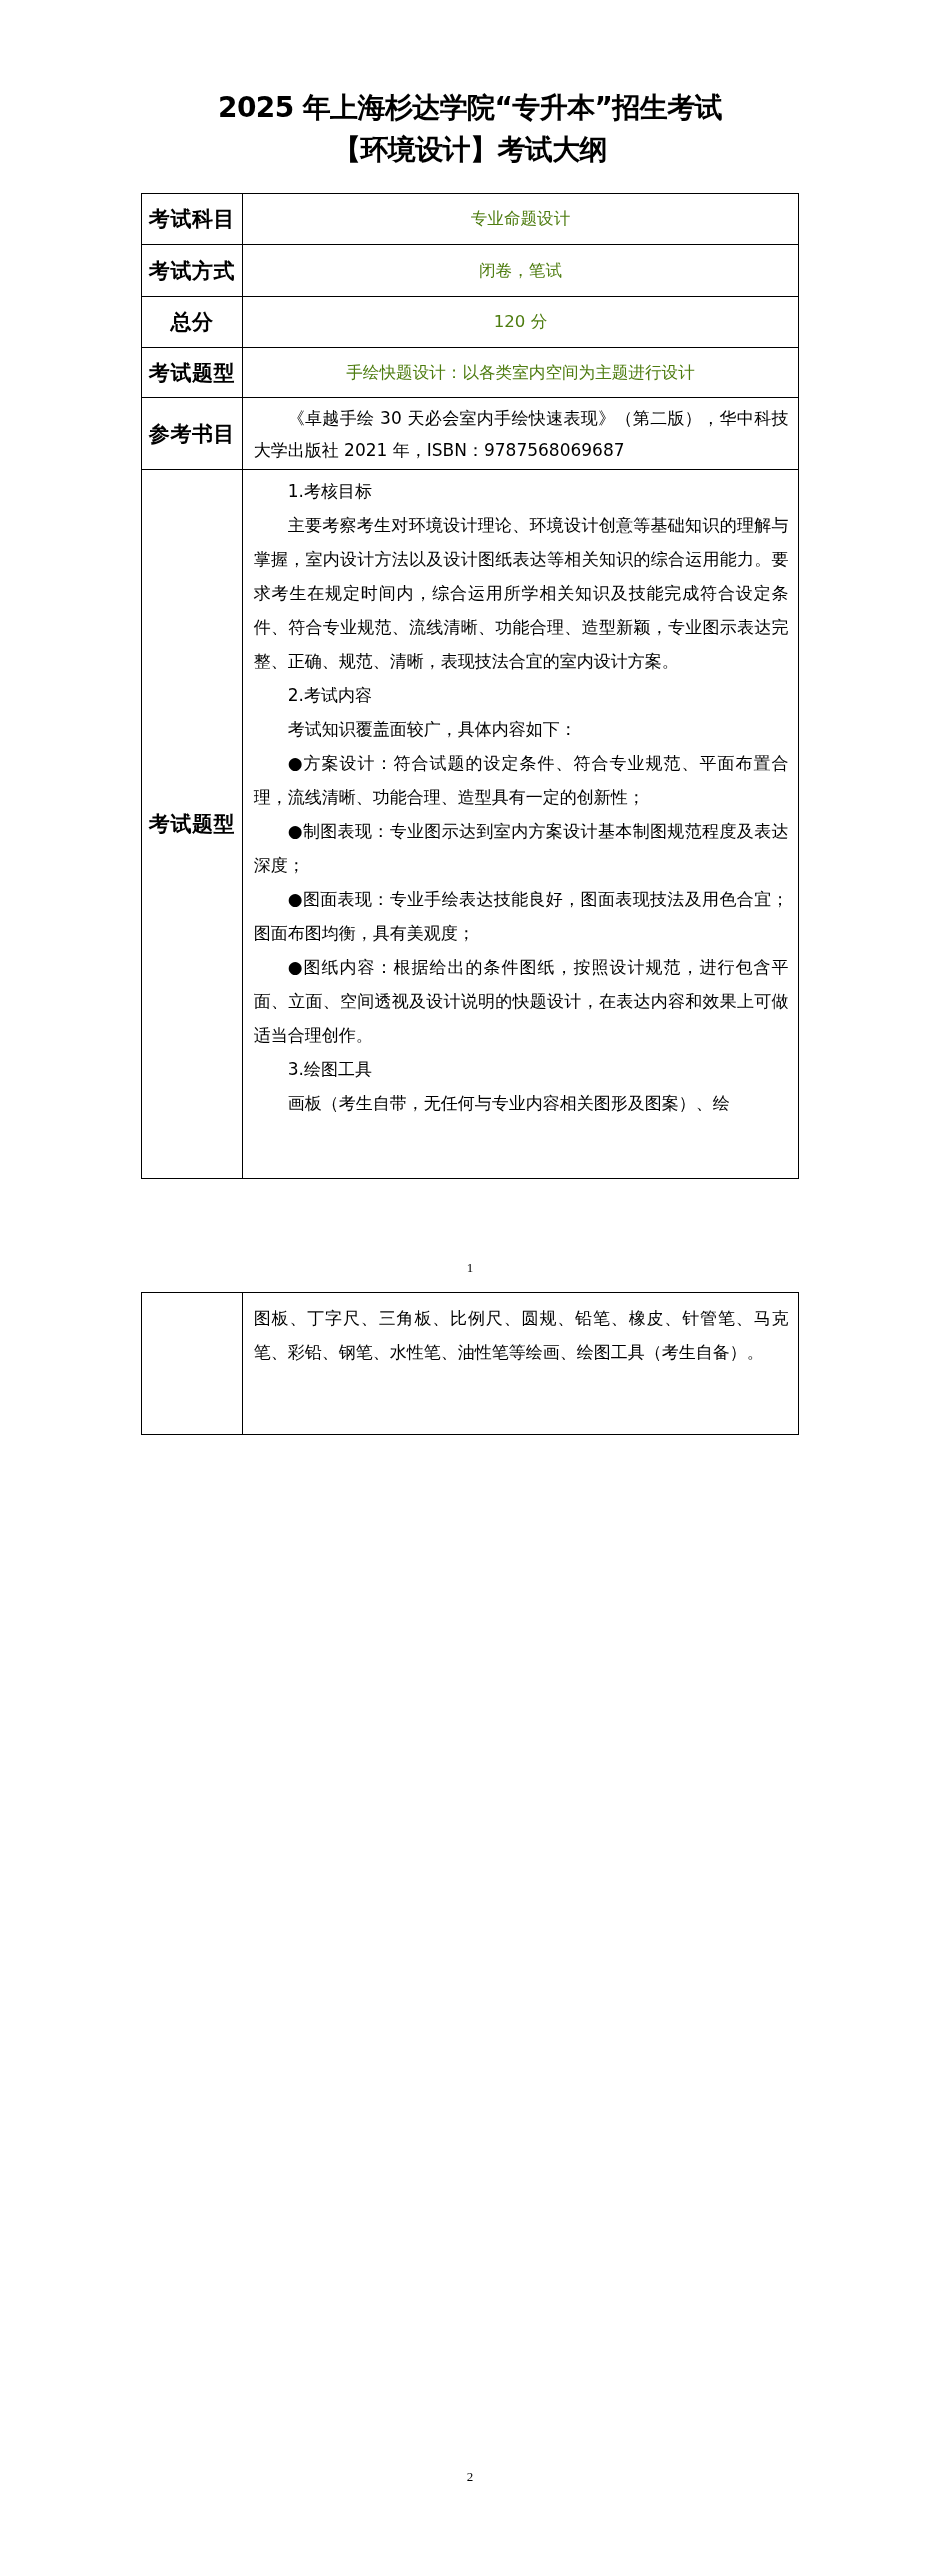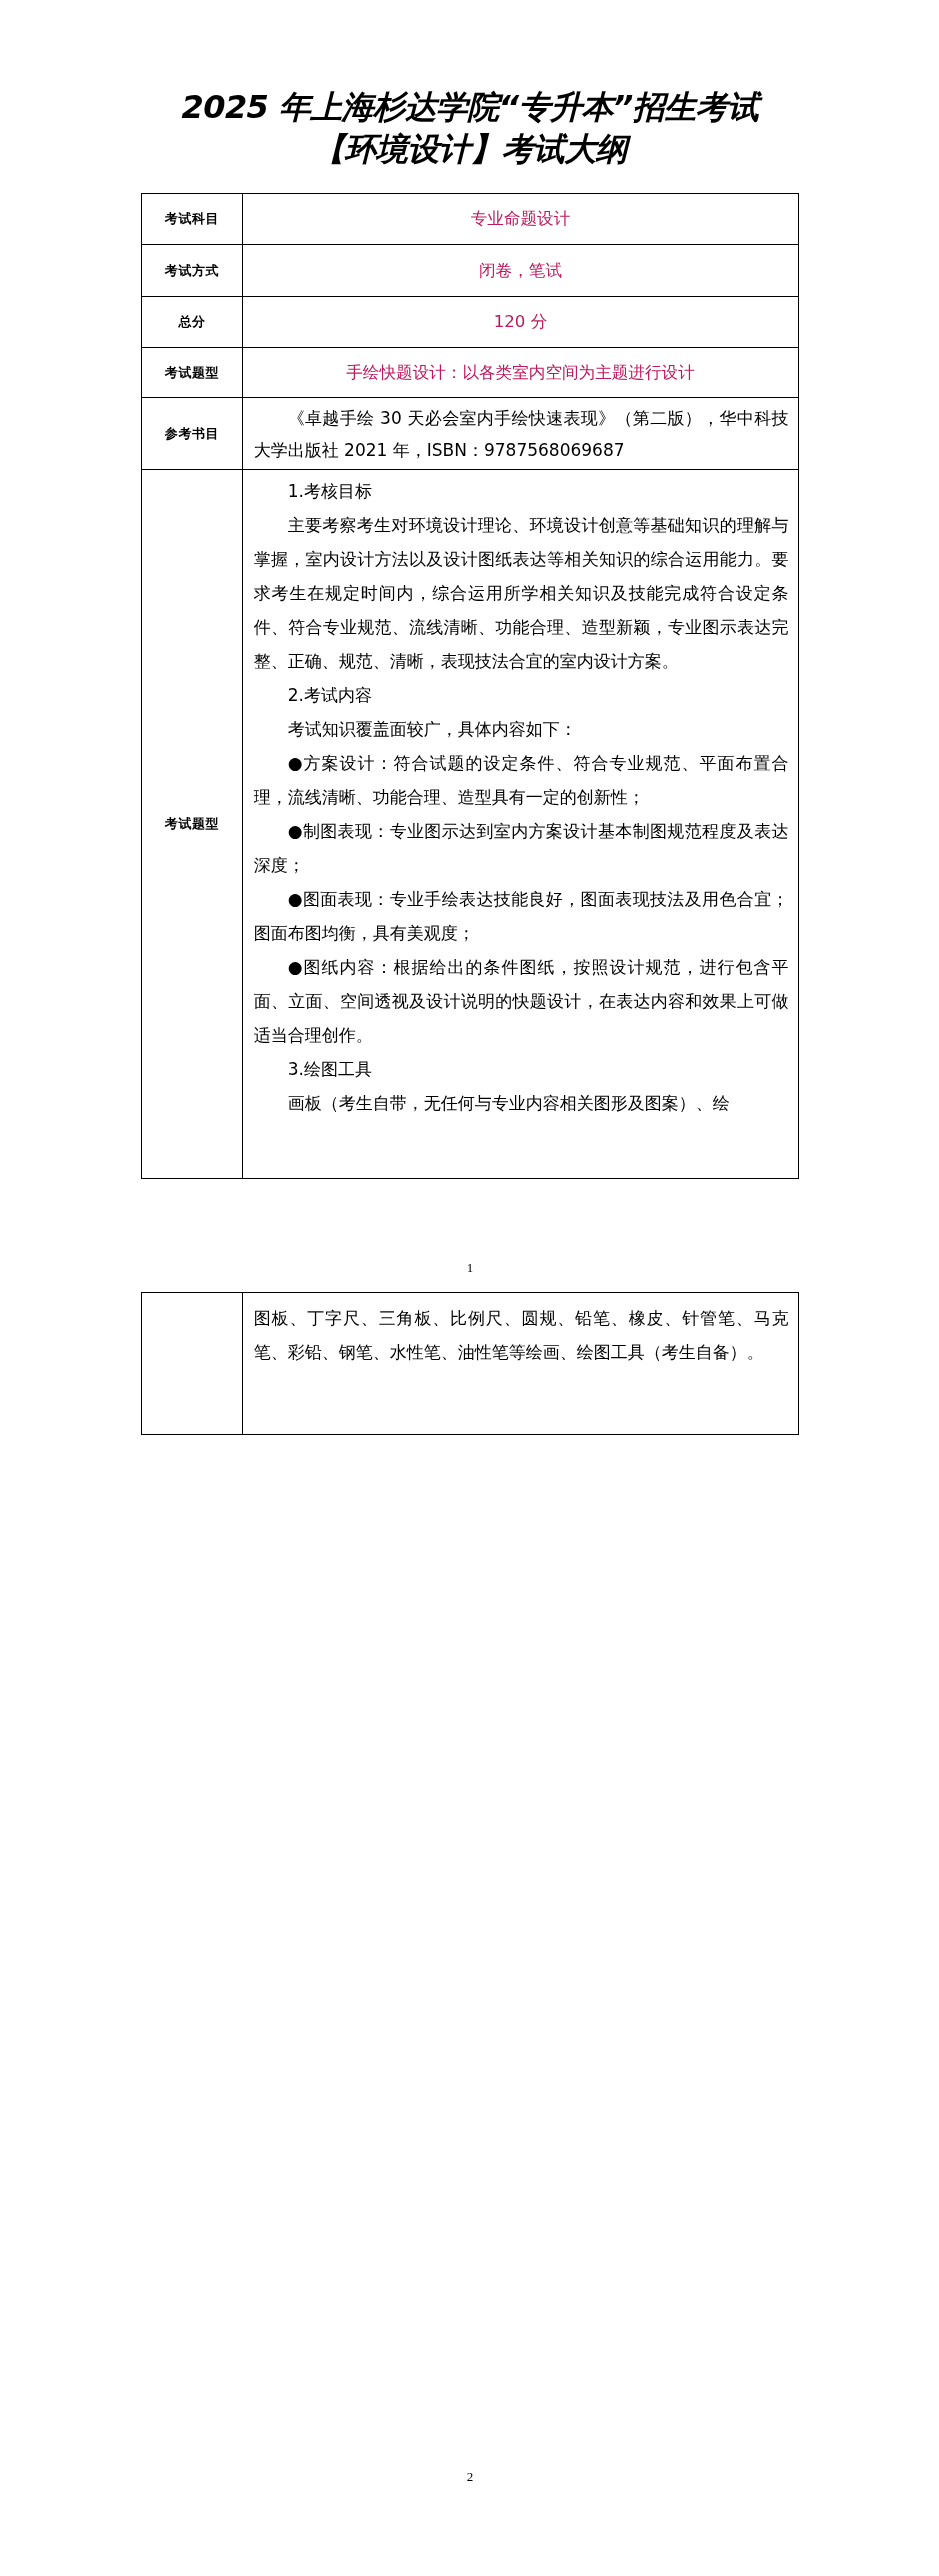--- a/index.html
+++ b/index.html
@@ -3,38 +3,38 @@
 <meta charset="utf-8">
 <style>
   html, body { margin: 0; padding: 0; background: #ffffff; }
   body {
     width: 940px; height: 2576px; position: relative; overflow: hidden;
     font-family: "DejaVu Sans", "Liberation Sans", sans-serif; color: #000;
   }
   .title {
     position: absolute; left: 0; width: 940px; text-align: center;
     font-family: "DejaVu Sans", sans-serif; font-weight: bold;
-    font-size: 32px; line-height: 33px; letter-spacing: -0.6px; font-style: italic;
+    font-size: 28px; line-height: 33px; letter-spacing: -0.6px;
   }
   .title.l1 { top: 91px; }
   .title.l2 { top: 133px; }
 
   table.outline {
     position: absolute; left: 141px; width: 658px;
     border-collapse: collapse; table-layout: fixed;
   }
   table.outline td {
     border: 1.8px solid #000; padding: 0; vertical-align: middle;
   }
   table.outline td.label {
     width: 100px; text-align: center; font-weight: bold;
-    font-size: 13px; letter-spacing: 0.6px;
+    font-size: 21px; letter-spacing: 0.6px;
   }
   table.outline td.value {
-    text-align: center; font-size: 16.6px; color: #be185d;
+    text-align: center; font-size: 16.6px; color: #4d7c0f;
   }
   table.outline td.para-cell {
     text-align: left; font-size: 16.6px; padding: 0 9.5px 0 10.7px;
     vertical-align: top;
   }
   .p1 { top: 193px; }
   .para {
     margin: 0; font-size: 17px; line-height: 34px; text-align: justify;
     text-justify: inter-character; word-break: break-all;
   }

